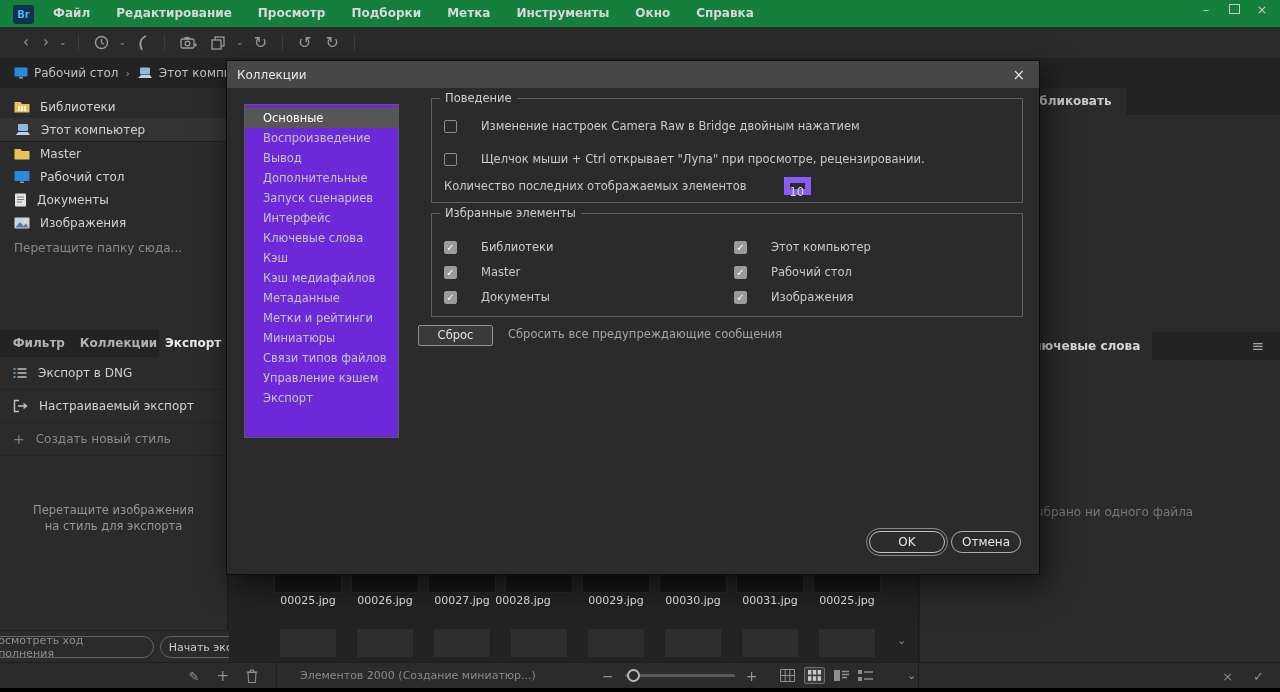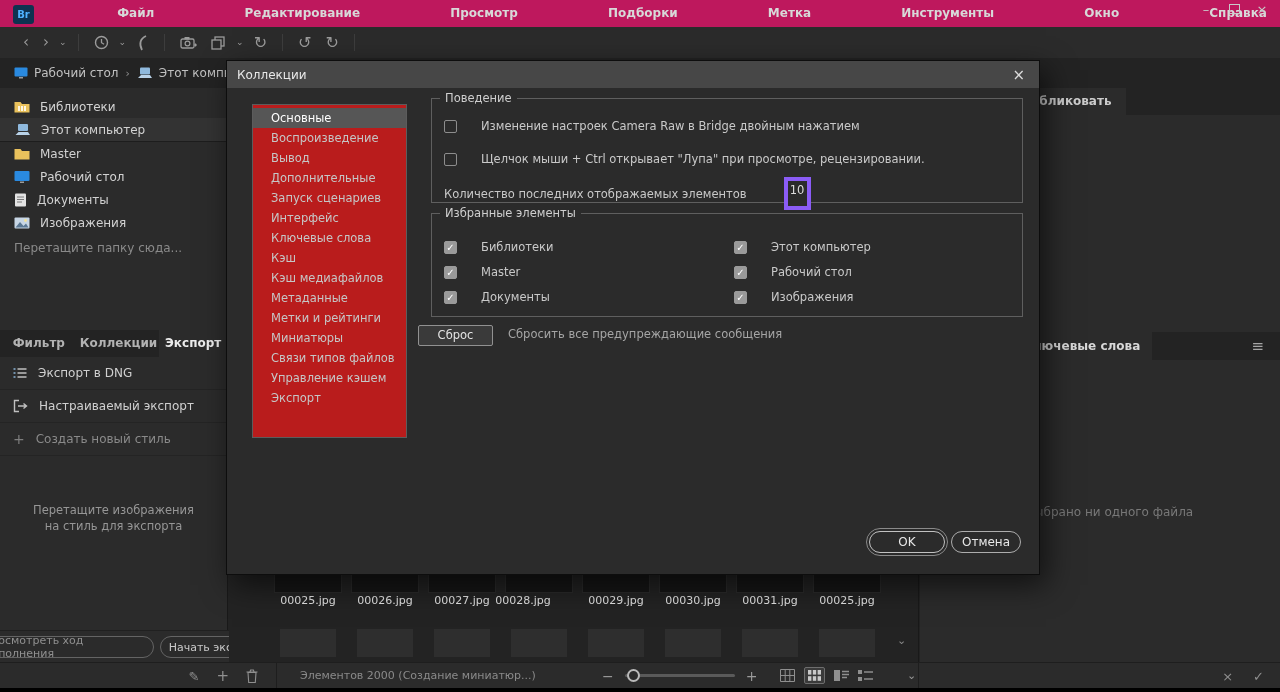--- a/index.html
+++ b/index.html
@@ -1,19 +1,19 @@
 <!DOCTYPE html>
 <html><head>
 <meta charset="utf-8">
 <style>
   html,body{margin:0;padding:0;background:#000;}
   #screen{position:relative;width:1280px;height:692px;background:#232323;overflow:hidden;
     font-family:"DejaVu Sans","Liberation Sans",sans-serif;color:#d6d6d6;font-size:12px;}
   
-  .menubar{position:absolute;left:0;top:0;width:1280px;height:27px;background:#be185d;display:flex;align-items:center;justify-content:space-between;}
+  .menubar{position:absolute;left:0;top:0;width:1280px;height:27px;background:#15803d;display:flex;align-items:center;}
   .br-logo{width:21px;height:19px;margin:2px 6px 0 13px;background:#0e3250;color:#4fb3ff;font-size:10px;font-weight:bold;
     display:flex;align-items:center;justify-content:center;border-radius:3px;}
   .menu-item{padding:0 13px;line-height:27px;color:#d8d8d8;cursor:default;font-weight:bold;}
   .win-controls{position:absolute;right:4px;top:0;display:flex;height:19px;align-items:center;color:#c9c9c9;}
   .win-btn{width:28px;text-align:center;font-size:13px;line-height:19px;}
   .max-box{display:inline-block;width:9px;height:8px;border:1px solid #c9c9c9;}
   
   .toolbar{position:absolute;left:0;top:27px;width:1280px;height:31px;background:#2b2b2b;}
   .tb-icons{display:flex;align-items:center;height:31px;padding-left:16px;color:#9b9b9b;}
   .tb-ic{margin:0 7px;font-size:15px;line-height:31px;}
@@ -82,31 +82,31 @@
   .view-box{border:1px solid #6e6e6e;background:#3a3a3a;padding:2px 3px;border-radius:2px;display:flex;align-items:center;}
   .sb-chev{position:absolute;left:630px;top:0;line-height:25px;color:#9a9a9a;font-size:11px;}
   .sb-right{position:absolute;right:0;top:0;width:361px;height:26px;display:flex;align-items:center;justify-content:flex-end;gap:20px;
     padding-right:16px;color:#8f8f8f;font-size:13px;box-sizing:border-box;}
   .bottom-strip{position:absolute;left:0;top:688px;width:1280px;height:4px;background:#000;}
   
   .dialog{position:absolute;left:226px;top:60px;width:814px;height:515px;background:#2b2b2b;border:1px solid #0d0d0d;
     box-shadow:6px 10px 28px rgba(0,0,0,.6);z-index:10;box-sizing:border-box;}
   .dlg-title{height:27px;background:#474747;display:flex;align-items:center;padding:0 10px;color:#e8e8e8;}
   .dlg-close{margin-left:auto;font-size:15px;color:#dcdcdc;padding:0 4px;}
-  .dlg-list{position:absolute;left:17px;top:43px;width:155px;height:334px;border:1px solid #5c5c5c;background:#b91c1c;
-    padding-top:3px;box-sizing:border-box;margin-left:8px;}
+  .dlg-list{position:absolute;left:17px;top:43px;width:155px;height:334px;border:1px solid #5c5c5c;background:#6d28d9;
+    padding-top:3px;box-sizing:border-box;}
   .dlg-cat{height:20px;line-height:20px;padding-left:18px;font-size:11.5px;color:#c6c6c6;}
   .dlg-cat.selected{background:#565656;color:#fff;}
   .group{position:absolute;border:1px solid #5f5f5f;}
   .legend{position:absolute;top:-8px;left:8px;background:#2b2b2b;padding:0 5px;font-size:11.5px;color:#cfcfcf;}
   .cbrow{position:absolute;display:flex;align-items:center;gap:24px;font-size:11.5px;color:#c9c9c9;}
   .cb{width:13px;height:13px;border:1px solid #8d8d8d;border-radius:2px;box-sizing:border-box;flex:none;}
   .cb.checked{background:#9a9a9a;border-color:#9a9a9a;color:#fff;font-size:10px;line-height:12px;text-align:center;font-weight:bold;}
-  .num-input{display:inline-block;width:27px;height:33px;border:4px solid #8b5cf6;background:#2b2b2b;color:#dddddd;
-    text-align:center;font-size:11.5px;line-height:18px;margin-left:13px;box-sizing:border-box;}
+  .num-input{display:inline-block;width:27px;height:18px;border:6px solid #8b5cf6;background:#2b2b2b;color:#dddddd;
+    text-align:left;font-size:11.5px;line-height:18px;margin-left:13px;box-sizing:border-box;}
   .reset-btn{position:absolute;left:191px;top:264px;width:75px;height:21px;background:#3a3a3a;border:1px solid #919191;
     font-size:11.5px;color:#e3e3e3;text-align:center;line-height:19px;border-radius:2px;box-sizing:border-box;}
   .reset-label{position:absolute;left:281px;top:266px;font-size:11.5px;color:#a5a5a5;}
   .dlg-btn{position:absolute;top:470px;height:22px;border:1px solid #c2c2c2;border-radius:11px;color:#e8e8e8;
     text-align:center;line-height:20px;box-sizing:border-box;background:transparent;}
   .btn-ok{left:642px;width:76px;outline:1px solid #8a8a8a;outline-offset:2px;}
   .btn-cancel{left:724px;width:70px;border-color:#adadad;}
   svg{display:block;}
 </style>
 </head>

